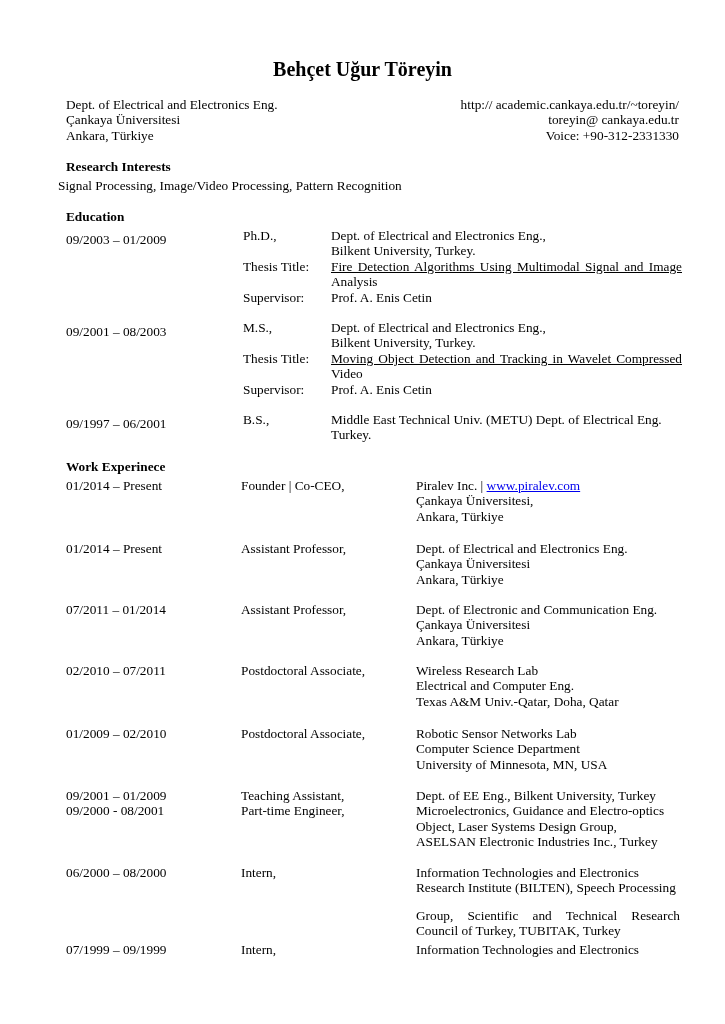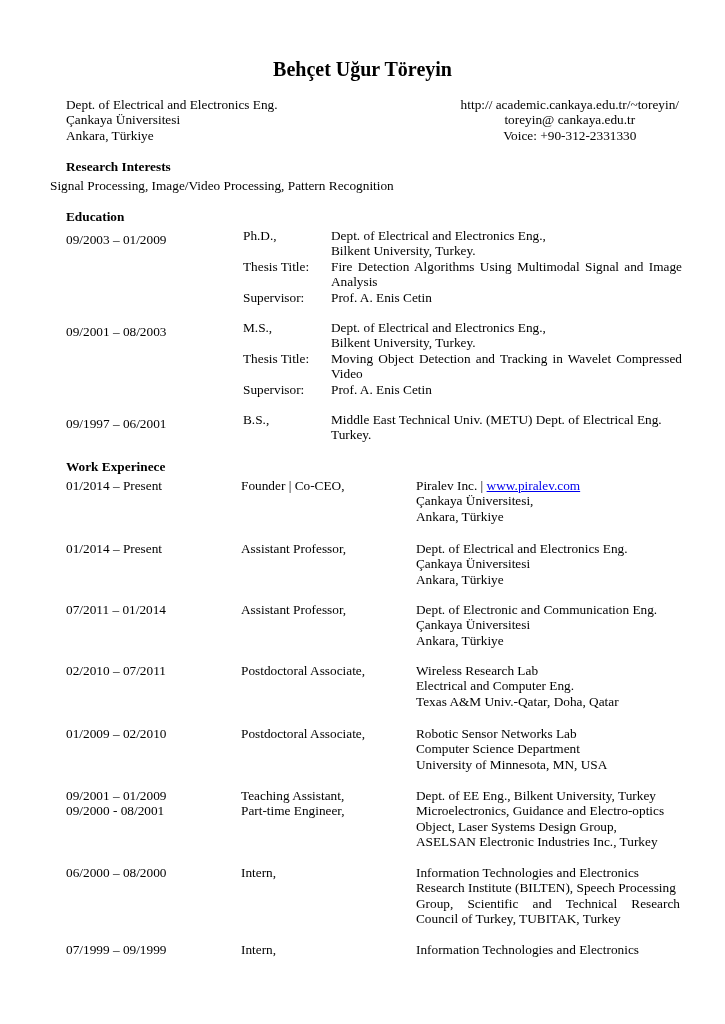--- a/index.html
+++ b/index.html
@@ -6,37 +6,37 @@
     body {
       width: 725px; height: 1024px; position: relative; overflow: hidden;
       font-family: "Liberation Serif", serif; color: #000; font-size: 13.3px;
     }
     .page { position: absolute; left: 0; top: 0; width: 725px; height: 768px; }
     .title {
       position: absolute; left: 0; width: 725px; top: 58px; text-align: center;
       font-size: 20px; font-weight: bold;
     }
     .contact-left { position: absolute; left: 66px; top: 97px; line-height: 15.4px; }
-    .contact-right { position: absolute; right: 46px; top: 97px; line-height: 15.4px; text-align: center; }
+    .contact-right { position: absolute; right: 46px; top: 97px; line-height: 15.4px; text-align: right; }
     .line { display: block; white-space: nowrap; }
     .heading { position: absolute; left: 66px; font-weight: bold; }
-    .text { position: absolute; left: 50px; white-space: nowrap; }
+    .text { position: absolute; left: 58px; white-space: nowrap; }
     .edu-row { position: absolute; left: 66px; width: 614px; }
     .edu-date { position: absolute; left: 0; top: 4px; white-space: nowrap; }
     .edu-sub { position: absolute; left: 177px; width: 439px; }
     .edu-line { position: relative; height: 15.4px; }
     .edu-label { position: absolute; left: 0; top: 0; white-space: nowrap; }
     .edu-val { position: absolute; left: 88px; top: 0; width: 351px; white-space: nowrap; }
-    .edu-val.justify { white-space: normal; text-align: justify; text-align-last: justify; }
+    .edu-val.justify { white-space: normal; text-align: justify; text-align-last: justify; text-decoration: underline; }
     .work-row { position: absolute; left: 66px; width: 614px; line-height: 15.4px; }
     .w-date { position: absolute; left: 0; top: 0; white-space: nowrap; }
     .w-role { position: absolute; left: 175px; top: 0; white-space: nowrap; }
     .w-place { position: absolute; left: 350px; top: 0; width: 264px; }
     .w-place .line { white-space: nowrap; }
-    .w-place .line.justify { white-space: normal; text-align: justify; text-align-last: justify; }
+    .w-place .line.justify { white-space: normal; text-align: justify; text-align-last: justify; margin-top: 12px; }
     a.link { color: #0000ee; text-decoration: underline; }
   </style>
 </head>
 <body>
 
 <div class="page">
 
   <div class="title">Behçet Uğur Töreyin</div>
 
   <div class="contact-left">

